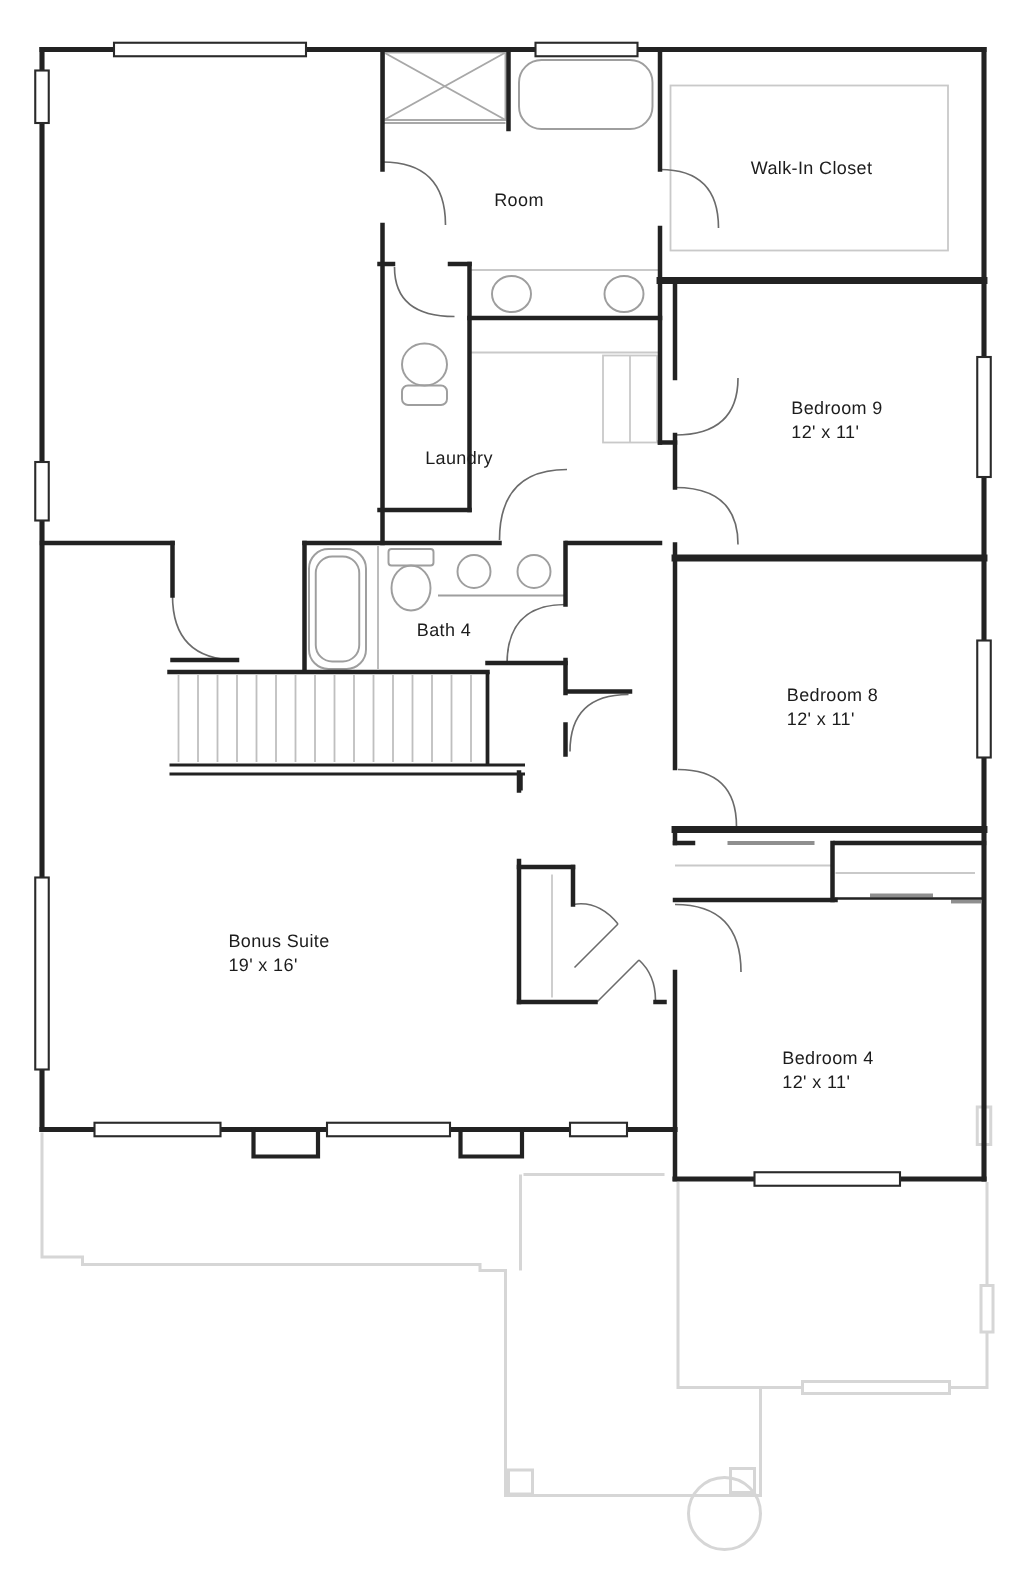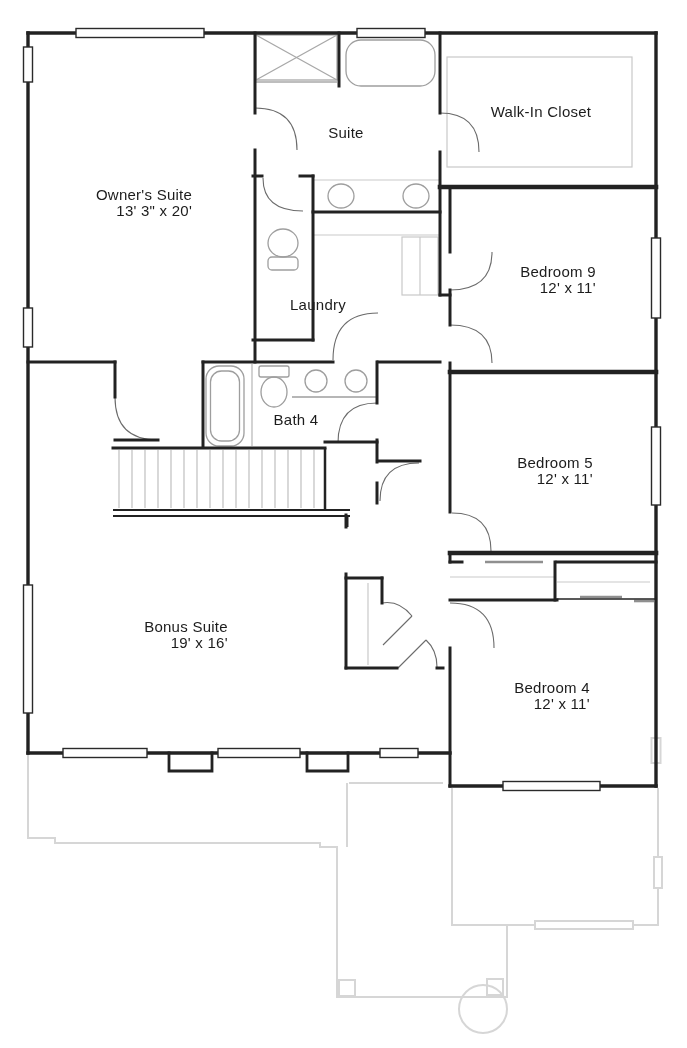--- a/index.html
+++ b/index.html
@@ -7,25 +7,25 @@
     position:relative;
     width:687px;height:1048px;
     background:#ffffff;
     font-family:"Liberation Sans", sans-serif;
     overflow:hidden;
   }
   #plan-svg{position:absolute;left:0;top:0;}
   .room-label{
     position:absolute;
     transform:translate(-50%,-50%);
-    font-size:15px;
+    font-size:12px;
     line-height:16px;
     letter-spacing:.25px;
     color:#1c1c1c;
-    text-align:right;
+    text-align:left;
     white-space:nowrap;
   }
 </style>
 </head>
 <body>
 
 <div id="plan">
 
   <svg id="plan-svg" width="687" height="1048" viewBox="0 0 687 1048">
 
@@ -214,45 +214,41 @@
       <rect x="23.5" y="585" width="9" height="128"></rect>
       <rect x="651.5" y="238" width="9" height="80"></rect>
       <rect x="651.5" y="427" width="9" height="78"></rect>
       <rect x="63" y="748.5" width="84" height="9"></rect>
       <rect x="218" y="748.5" width="82" height="9"></rect>
       <rect x="380" y="748.5" width="38" height="9"></rect>
       <rect x="503" y="781.5" width="97" height="9"></rect>
     </g>
   </svg>
 
-  <div class="room-label" style="left:144px;top:203px">
-    <div>Owner's Suite</div>
-    <div>13' 3" x 20'</div>
-  </div>
   <div class="room-label" style="left:346px;top:133px">
-    <div>Suite</div>
+    <div>Room</div>
   </div>
   <div class="room-label" style="left:541px;top:112px">
     <div>Walk-In Closet</div>
   </div>
-  <div class="room-label" style="left:318px;top:305px">
+  <div class="room-label" style="left:306px;top:305px">
     <div>Laundry</div>
   </div>
   <div class="room-label" style="left:296px;top:420px">
     <div>Bath 4</div>
   </div>
   <div class="room-label" style="left:558px;top:280px">
     <div>Bedroom 9</div>
     <div>12' x 11'</div>
   </div>
   <div class="room-label" style="left:555px;top:471px">
-    <div>Bedroom 5</div>
+    <div>Bedroom 8</div>
     <div>12' x 11'</div>
   </div>
-  <div class="room-label" style="left:552px;top:696px">
+  <div class="room-label" style="left:552px;top:713px">
     <div>Bedroom 4</div>
     <div>12' x 11'</div>
   </div>
   <div class="room-label" style="left:186px;top:635px">
     <div>Bonus Suite</div>
     <div>19' x 16'</div>
   </div>
 
 </div>
 

